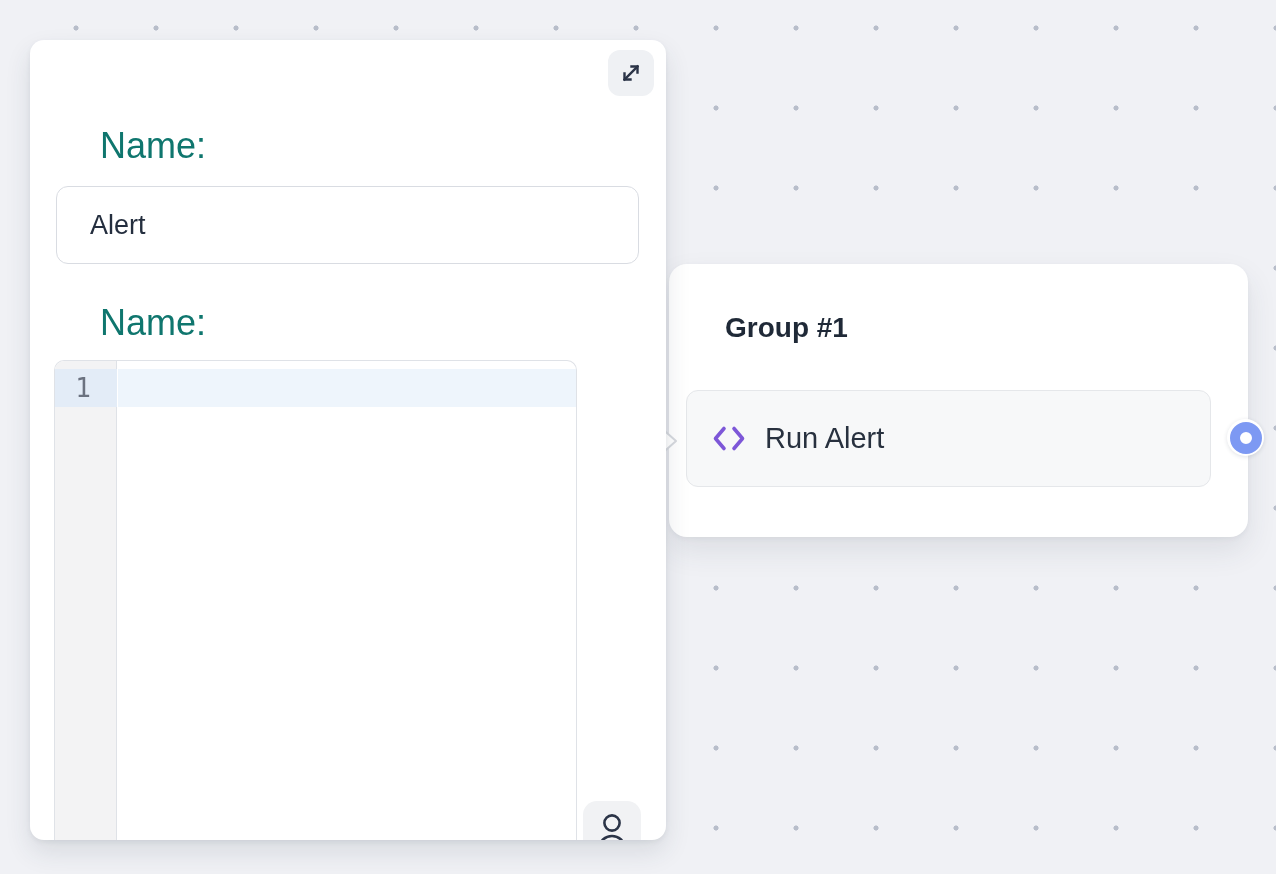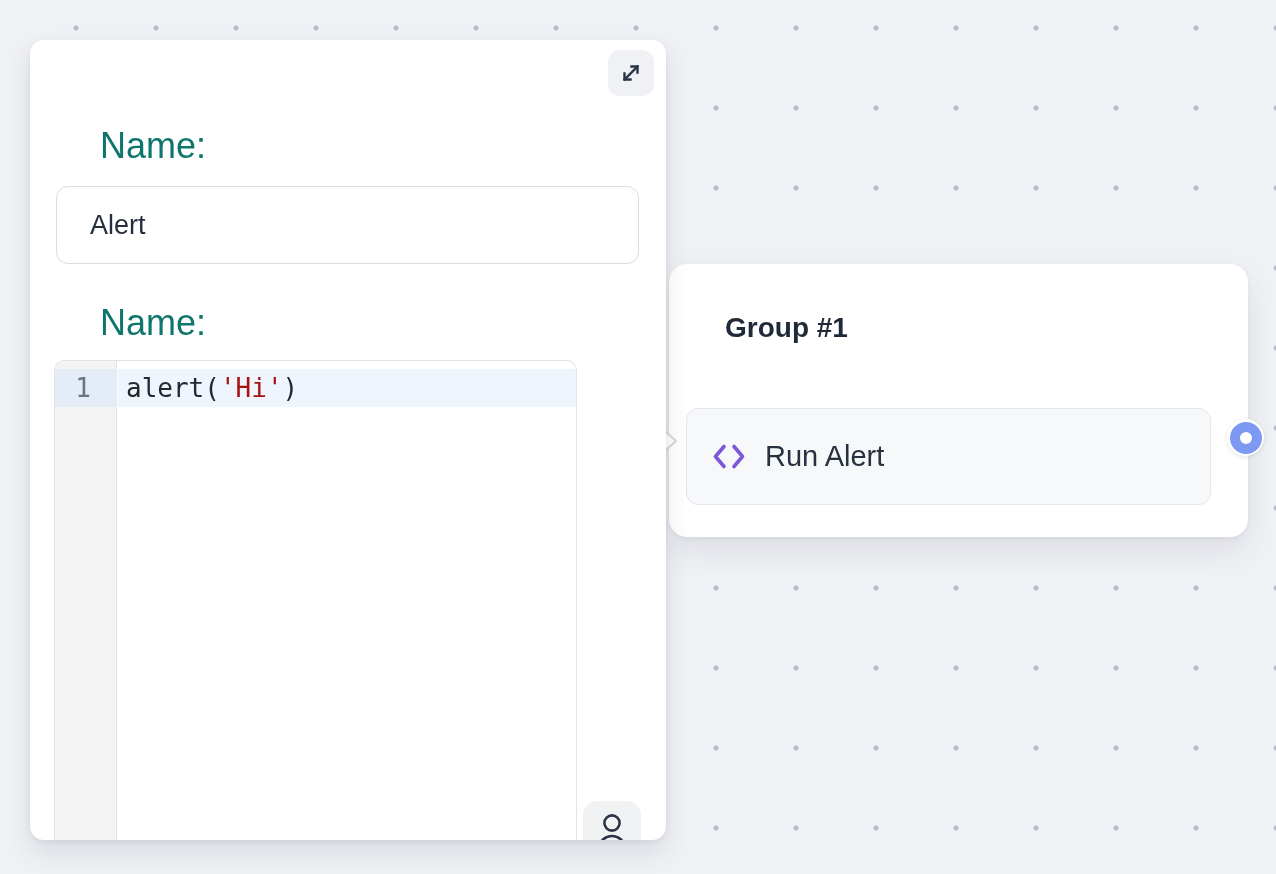--- a/index.html
+++ b/index.html
@@ -146,21 +146,21 @@
   .card-title {
     position: absolute;
     left: 26px; top: 48px;
     font-size: 28px;
     font-weight: bold;
     color: #1f2937;
     margin-left: 30px;
   }
   .node-item {
     position: absolute;
-    left: 17px; top: 144px;
+    left: 17px; top: 126px;
     width: 525px; height: 97px;
     background: #f7f8f9;
     border: 1px solid #e5e7ea;
     border-radius: 12px;
     display: flex;
     align-items: center;
     padding-left: 25px;
     cursor: pointer;
   }
   .node-label {
@@ -208,21 +208,20 @@
     <div class="field-label label-name">Name:</div>
 
     <input class="name-input" type="text" value="Alert" style="">
 
     <div class="field-label label-code">Name:</div>
 
     <div class="code-editor">
       <div class="gutter"></div>
       <div class="gutter-active-cell">1</div>
       <div class="active-line"></div>
-      <div class="code-line"><span>alert(</span><span class="tok-string">'Hi'</span><span>)</span></div>
     </div>
 
     <button class="avatar-btn">
       <span style="line-height:0;">
         <svg width="32" height="46" viewBox="0 0 32 46" fill="none" stroke="#2b3447" stroke-width="2.6">
           <circle cx="16" cy="11" r="7.6"></circle>
           <path d="M3.5 37 C3.5 28.5 9.5 24 16 24 C22.5 24 28.5 28.5 28.5 37" fill="none"></path>
         </svg>
       </span>
     </button>

